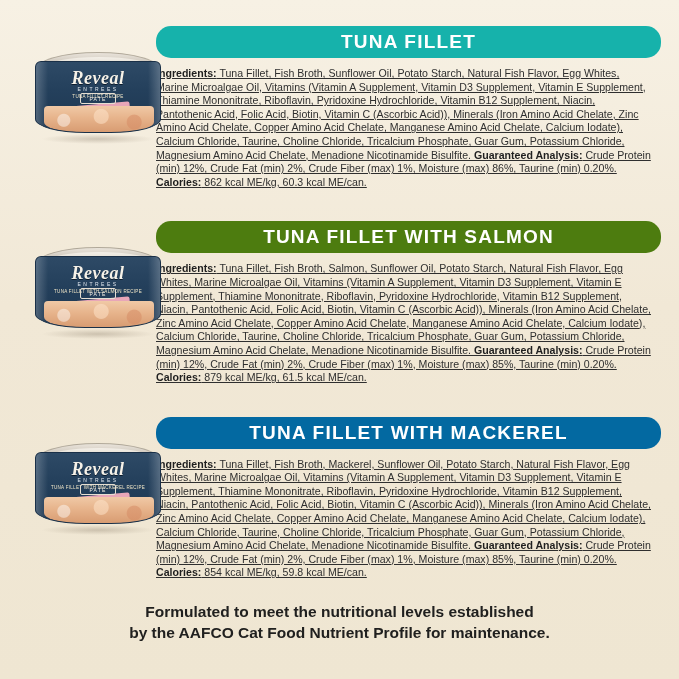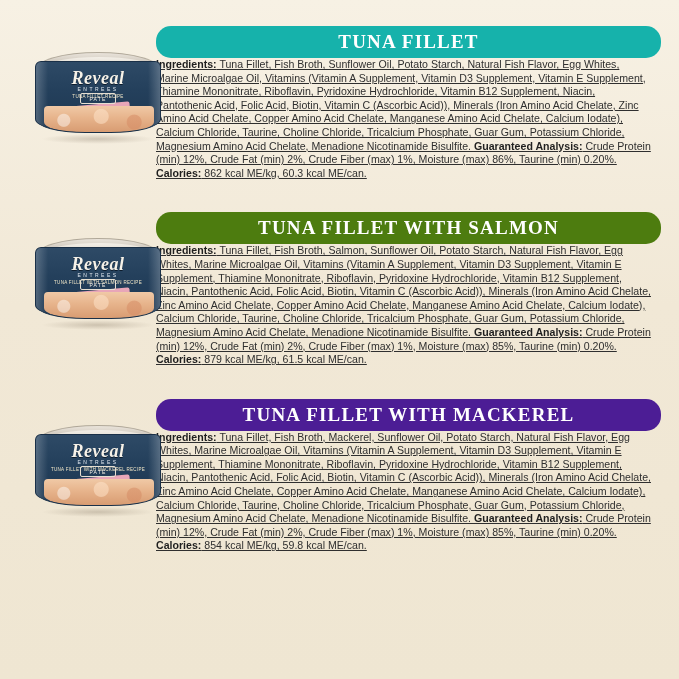--- a/index.html
+++ b/index.html
@@ -166,21 +166,21 @@
   .title-bar {
     height: 32px;
     border-radius: 15px;
     display: flex;
     align-items: center;
     justify-content: center;
     color: #ffffff;
     font-weight: bold;
     font-size: 19px;
     letter-spacing: 1.2px;
-    font-family: Liberation Serif, serif;
+    margin-bottom: 9px;
   }
   .paragraph {
     font-size: 10.6px;
     line-height: 13.6px;
     color: #2f2f2f;
     text-align: left;
     padding-right: 8px;
     text-decoration: underline;
   }
   .paragraph b { font-weight: bold; color: #1f1f1f; }
@@ -264,21 +264,25 @@
           <div class="brand">Reveal</div>
           <div class="entrees">ENTREES</div>
           <div class="flavor-line">TUNA FILLET WITH MACKEREL RECIPE</div>
           <div class="nat-badge">MADE WITH NATURAL INGREDIENTS</div>
           <div class="pate-tag">PATE</div>
           <div class="food-window"></div>
         </div>
       </div>
     </div>
     <div class="info">
-      <div class="title-bar" style="background:#4c1d95">TUNA FILLET WITH MACKEREL</div>
+      <div class="title-bar" style="background:#0369a1">TUNA FILLET WITH MACKEREL</div>
       <div class="paragraph">
         <b>Ingredients:</b><span> Tuna Fillet, Fish Broth, Mackerel, Sunflower Oil, Potato Starch, Natural Fish Flavor, Egg Whites, Marine Microalgae Oil, Vitamins (Vitamin A Supplement, Vitamin D3 Supplement, Vitamin E Supplement, Thiamine Mononitrate, Riboflavin, Pyridoxine Hydrochloride, Vitamin B12 Supplement, Niacin, Pantothenic Acid, Folic Acid, Biotin, Vitamin C (Ascorbic Acid)), Minerals (Iron Amino Acid Chelate, Zinc Amino Acid Chelate, Copper Amino Acid Chelate, Manganese Amino Acid Chelate, Calcium Iodate), Calcium Chloride, Taurine, Choline Chloride, Tricalcium Phosphate, Guar Gum, Potassium Chloride, Magnesium Amino Acid Chelate, Menadione Nicotinamide Bisulfite. </span><b>Guaranteed Analysis:</b><span> Crude Protein (min) 12%, Crude Fat (min) 2%, Crude Fiber (max) 1%, Moisture (max) 85%, Taurine (min) 0.20%. </span><b>Calories:</b><span> 854 kcal ME/kg, 59.8 kcal ME/can.</span>
       </div>
     </div>
   </div>
 
+  <div class="footer">
+    <div>Formulated to meet the nutritional levels established</div>
+    <div>by the AAFCO Cat Food Nutrient Profile for maintenance.</div>
+  </div>
 
 </div>
 
 </body></html>

